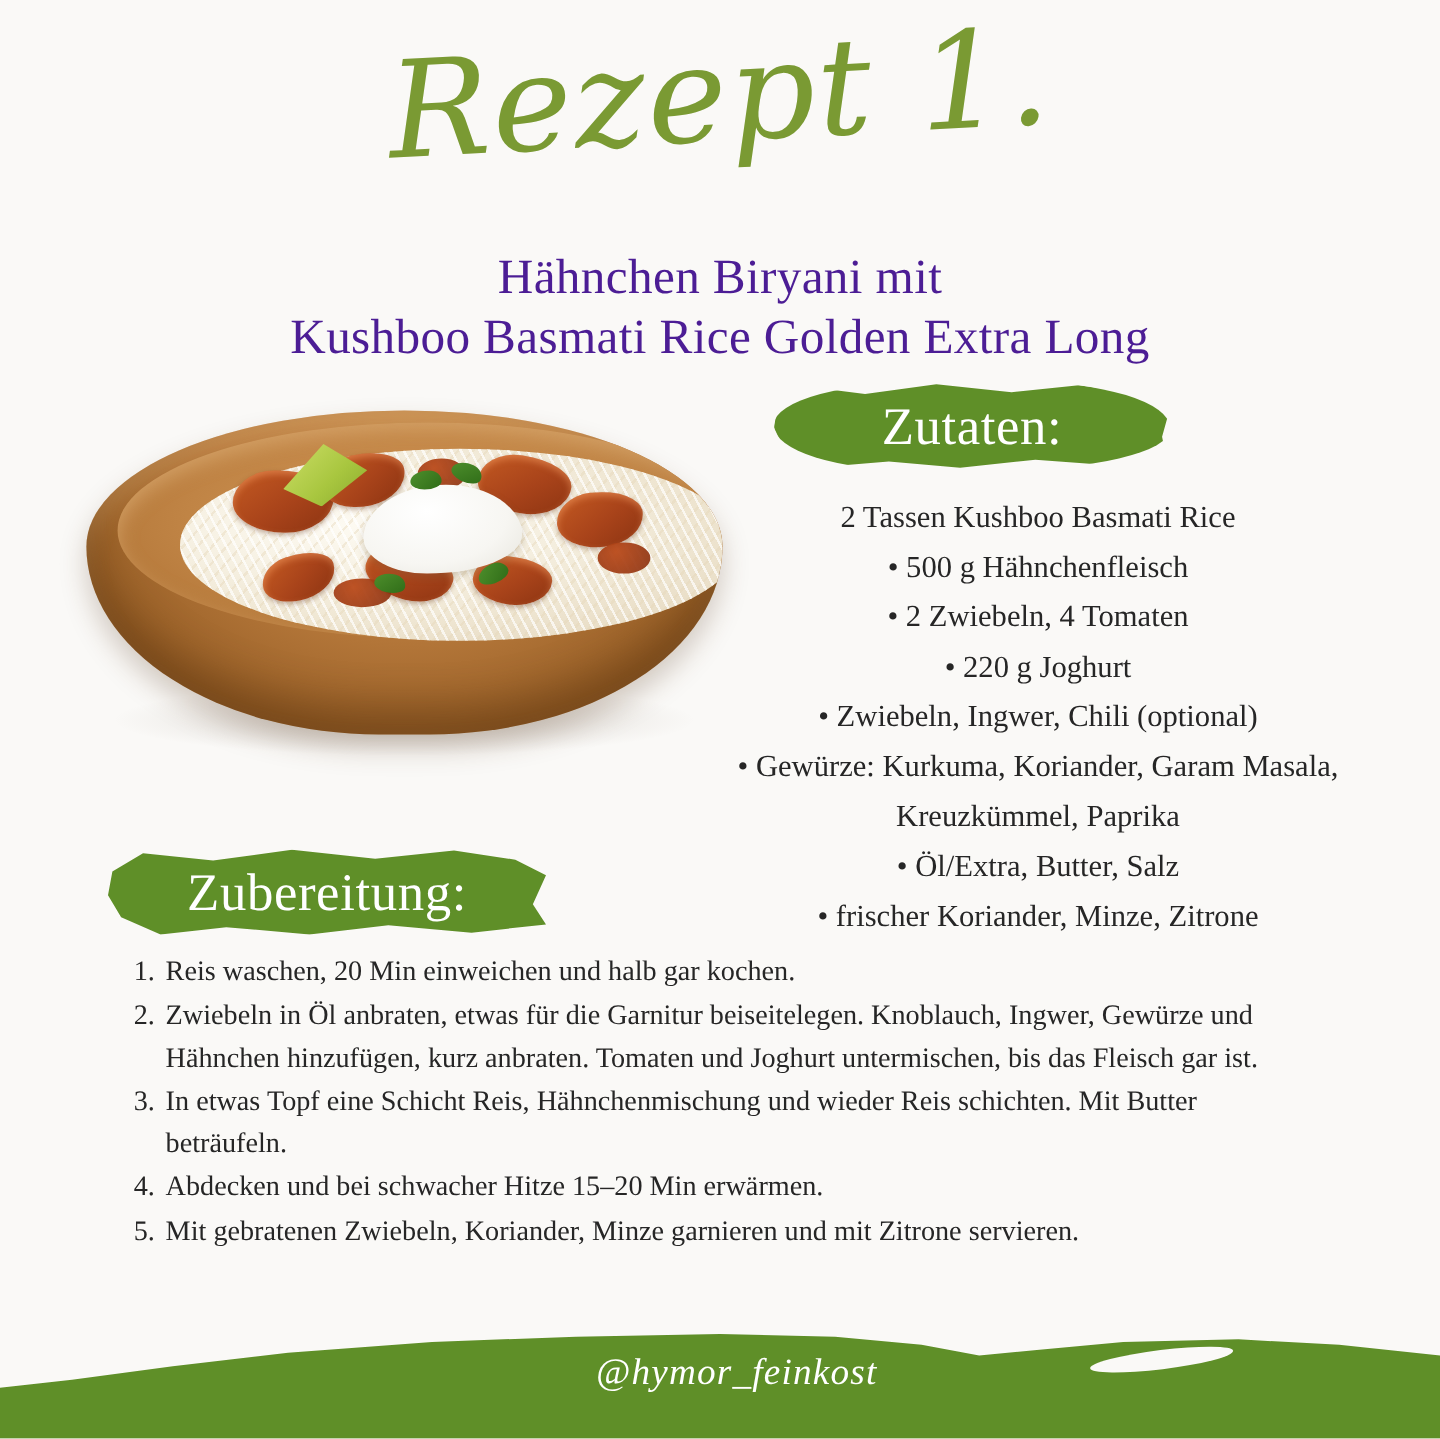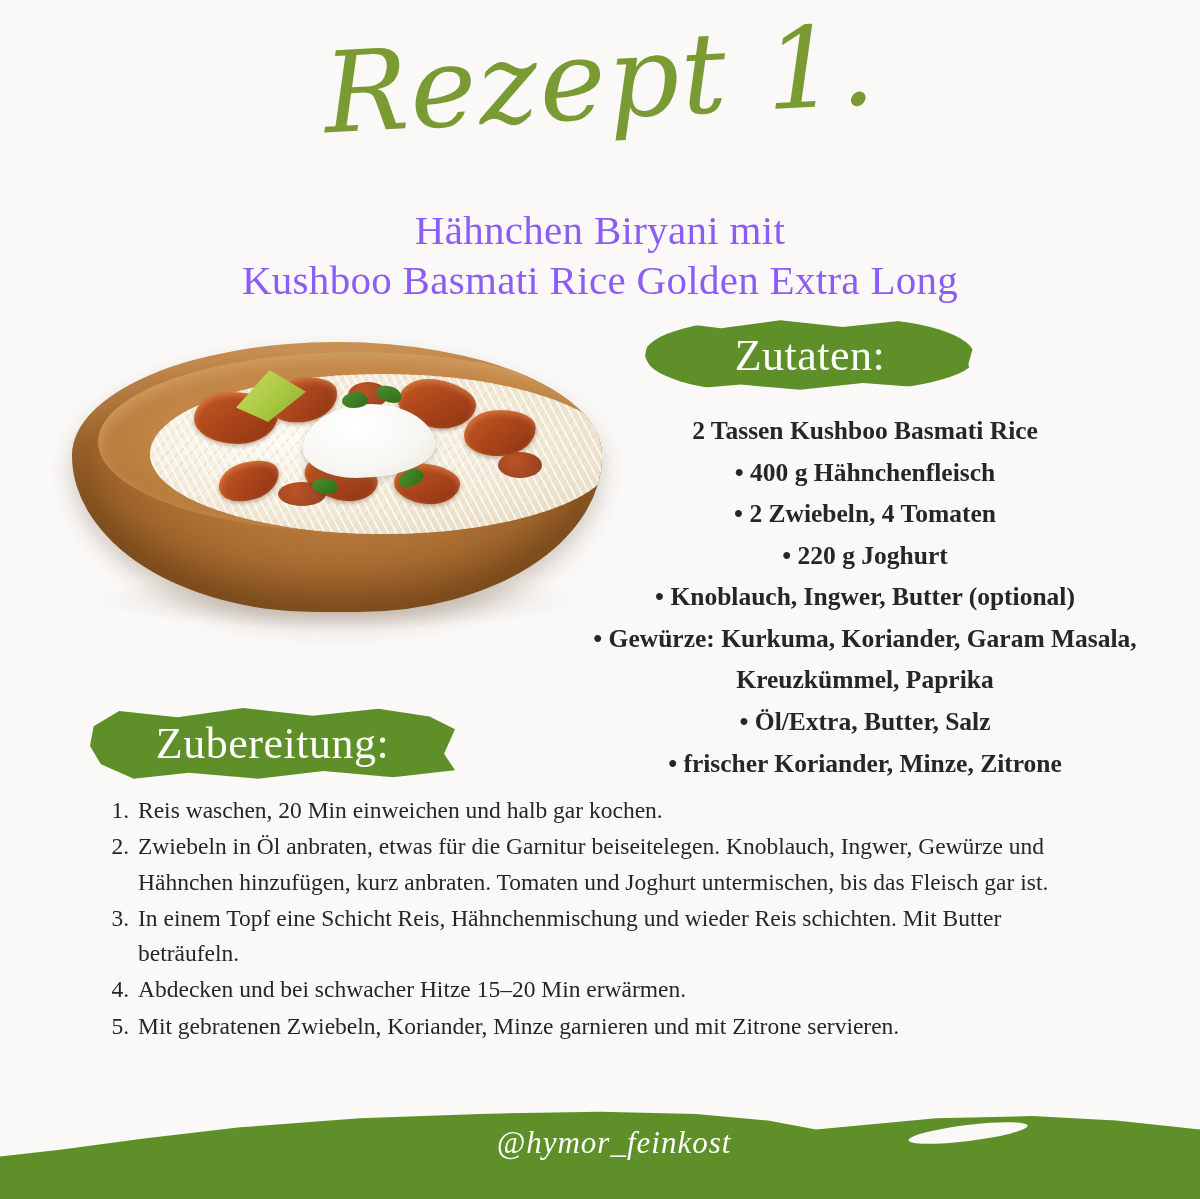--- a/index.html
+++ b/index.html
@@ -32,21 +32,21 @@
   }
 
   
   .recipe-title {
     position: absolute;
     top: 205px; left: 100px; width: 1000px;
     text-align: center;
     font-family: "Liberation Serif", serif;
     font-size: 41px;
     line-height: 1.22;
-    color: #8b5cf6;
+    color: #4c1d95;
     letter-spacing: 0.3px;
   }
 
   
   .food-wrap {
     position: absolute;
     left: 52px; top: 320px;
     width: 560px; height: 360px;
   }
   .bowl-shadow {
@@ -153,21 +153,20 @@
   }
 
   
   .ingredients {
     position: absolute;
     left: 560px; top: 410px; width: 610px;
     text-align: center;
     font-size: 25.5px;
     line-height: 1.63;
     color: #262626;
-    font-weight: bold;
   }
   .ingredients div { white-space: nowrap; }
   .ingredients div.wrap { white-space: normal; }
 
   
   .steps {
     position: absolute;
     left: 104px; top: 793px; width: 1000px;
     font-size: 23.5px;
     line-height: 1.5;
@@ -250,45 +249,45 @@
       </div>
     </div>
   </div>
 
   <div class="brush brush-zutaten">
     <span>Zutaten:</span>
   </div>
 
   <div class="ingredients">
     <div>2 Tassen Kushboo Basmati Rice</div>
-    <div>• 400 g Hähnchenfleisch</div>
+    <div>• 500 g Hähnchenfleisch</div>
     <div>• 2 Zwiebeln, 4 Tomaten</div>
     <div>• 220 g Joghurt</div>
-    <div>• Knoblauch, Ingwer, Butter (optional)</div>
+    <div>• Zwiebeln, Ingwer, Chili (optional)</div>
     <div class="wrap">• Gewürze: Kurkuma, Koriander, Garam Masala, Kreuzkümmel, Paprika</div>
     <div>• Öl/Extra, Butter, Salz</div>
     <div>• frischer Koriander, Minze, Zitrone</div>
   </div>
 
   <div class="brush brush-zubereitung">
     <span>Zubereitung:</span>
   </div>
 
   <div class="steps">
     <div class="step">
       <span class="step-num">1.</span>
       <span class="step-text">Reis waschen, 20 Min einweichen und halb gar kochen.</span>
     </div>
     <div class="step">
       <span class="step-num">2.</span>
       <span class="step-text">Zwiebeln in Öl anbraten, etwas für die Garnitur beiseitelegen. Knoblauch, Ingwer, Gewürze und Hähnchen hinzufügen, kurz anbraten. Tomaten und Joghurt untermischen, bis das Fleisch gar ist.</span>
     </div>
     <div class="step">
       <span class="step-num">3.</span>
-      <span class="step-text">In einem Topf eine Schicht Reis, Hähnchenmischung und wieder Reis schichten. Mit Butter beträufeln.</span>
+      <span class="step-text">In etwas Topf eine Schicht Reis, Hähnchenmischung und wieder Reis schichten. Mit Butter beträufeln.</span>
     </div>
     <div class="step">
       <span class="step-num">4.</span>
       <span class="step-text">Abdecken und bei schwacher Hitze 15–20 Min erwärmen.</span>
     </div>
     <div class="step">
       <span class="step-num">5.</span>
       <span class="step-text">Mit gebratenen Zwiebeln, Koriander, Minze garnieren und mit Zitrone servieren.</span>
     </div>
   </div>

